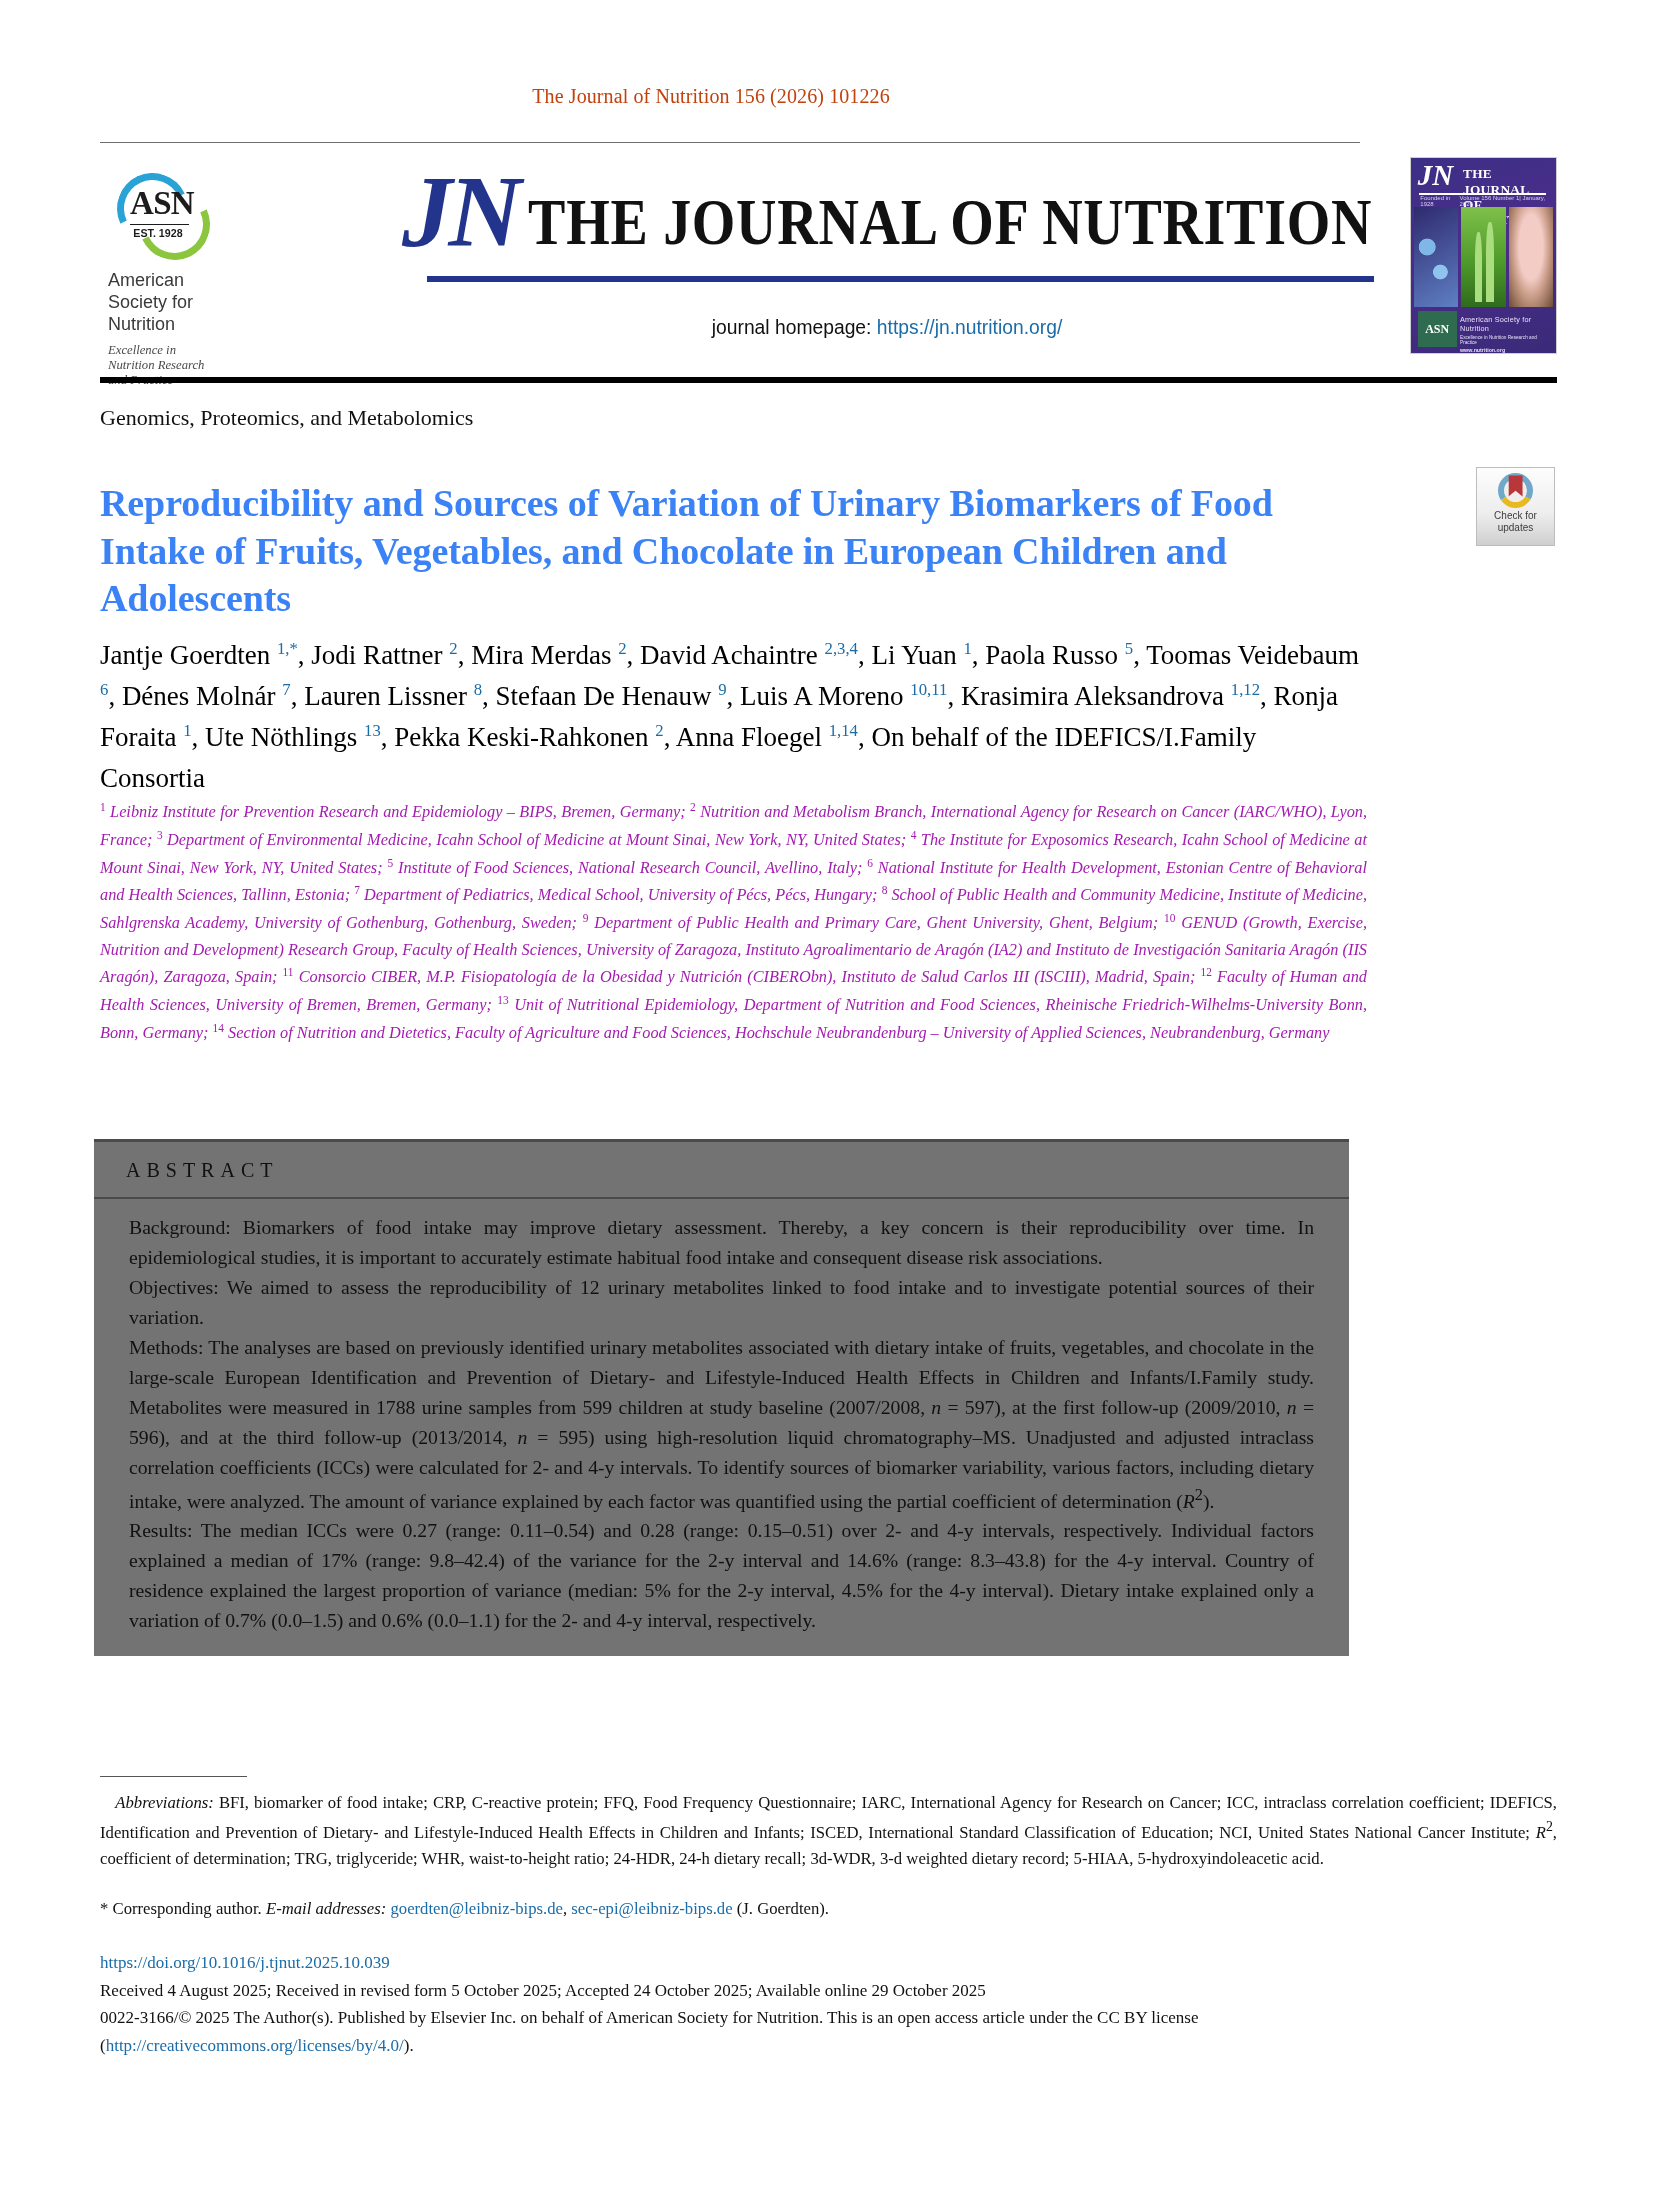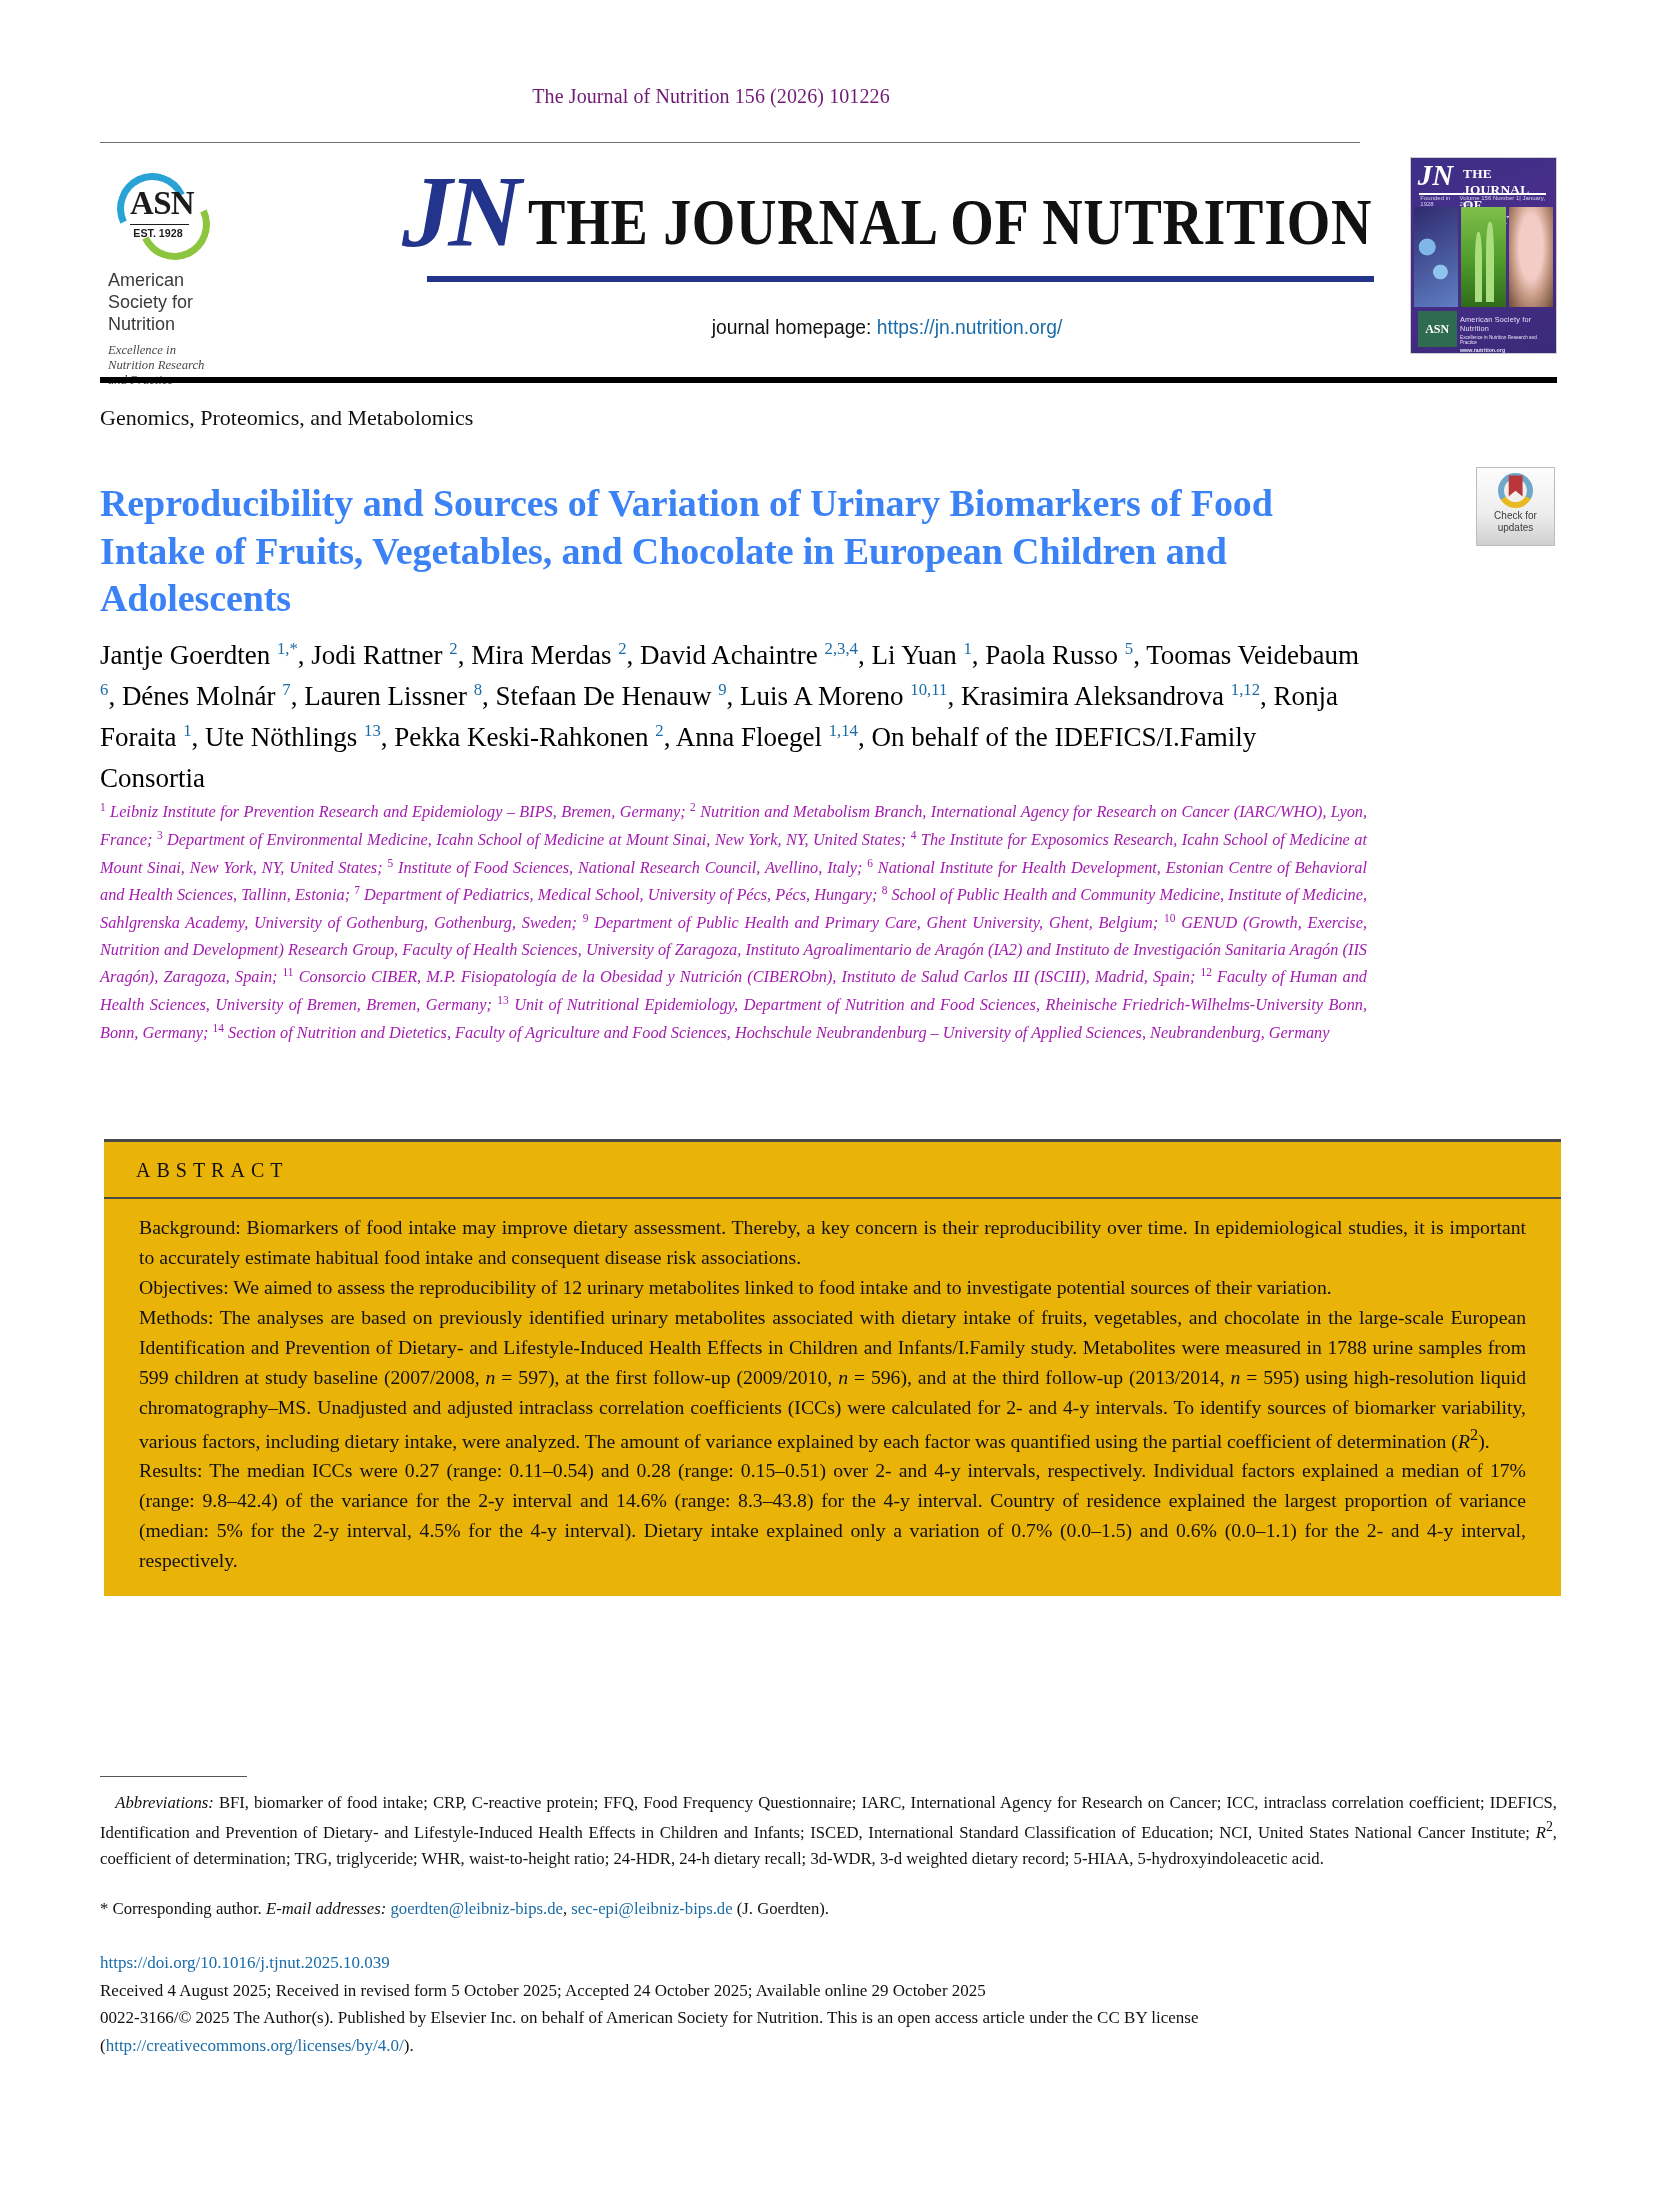--- a/index.html
+++ b/index.html
@@ -22,21 +22,21 @@
   }
 
   
   .runhead {
     position: absolute;
     top: 85px;
     left: 0;
     width: 1422px;
     text-align: center;
     font-size: 20px;
-    color: #701a75;
+    color: #c2410c;
     font-family: "Liberation Serif", serif;
     letter-spacing: 0.1px;
   }
   .rule-top {
     position: absolute;
     top: 142px;
     left: 100px;
     width: 1260px;
     height: 1.3px;
     background: #6e6e6e;
@@ -287,23 +287,23 @@
     line-height: 1.62;
     font-style: italic;
     text-align: justify;
     color: #a21caf;
   }
   .affil sup { font-style: normal; font-size:.7em; }
 
   
   .abs-box {
     position: absolute;
-    top: 1139px; left: 104px;
-    width: 1457px;
-    background: #eab308;
+    top: 1139px; left: 94px;
+    width: 1255px;
+    background: #737373;
   }
   .abs-top-rule { height: 2.7px; background: #4a4a4a; }
   .abs-head {
     padding: 17.3px 0 14.7px 32px;
     font-size: 20px;
     letter-spacing: 6px;
     color: #111;
   }
   .abs-mid-rule { height: 2px; background: #4a4a4a; }
   .abs-body {

